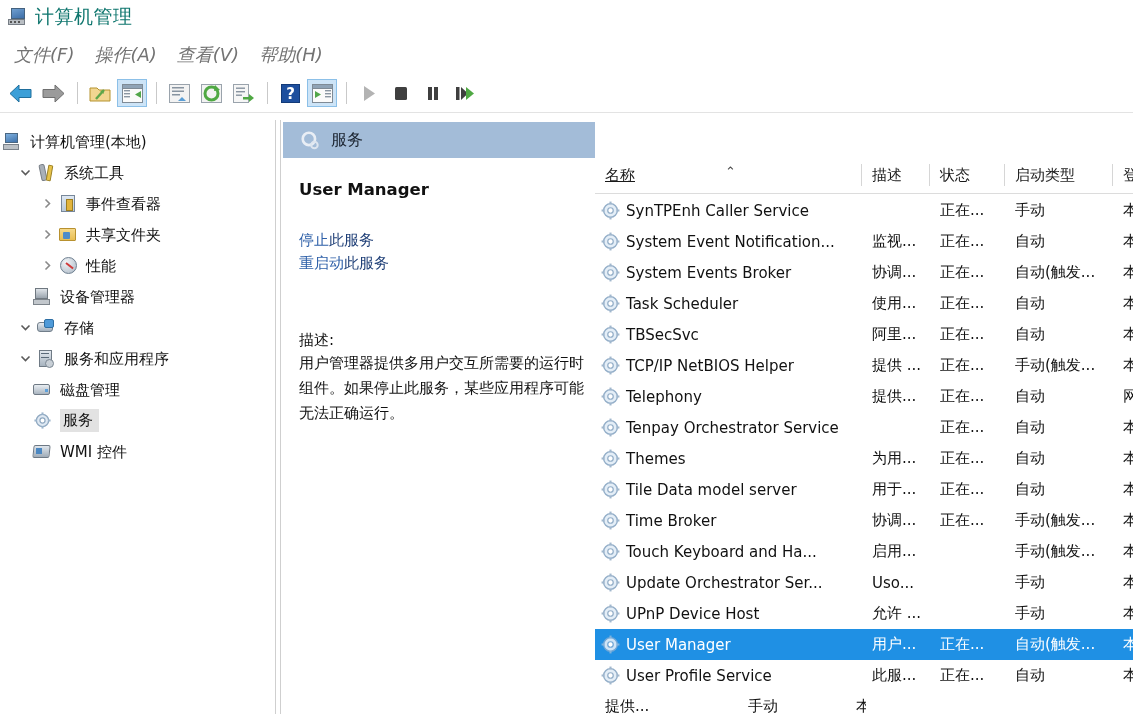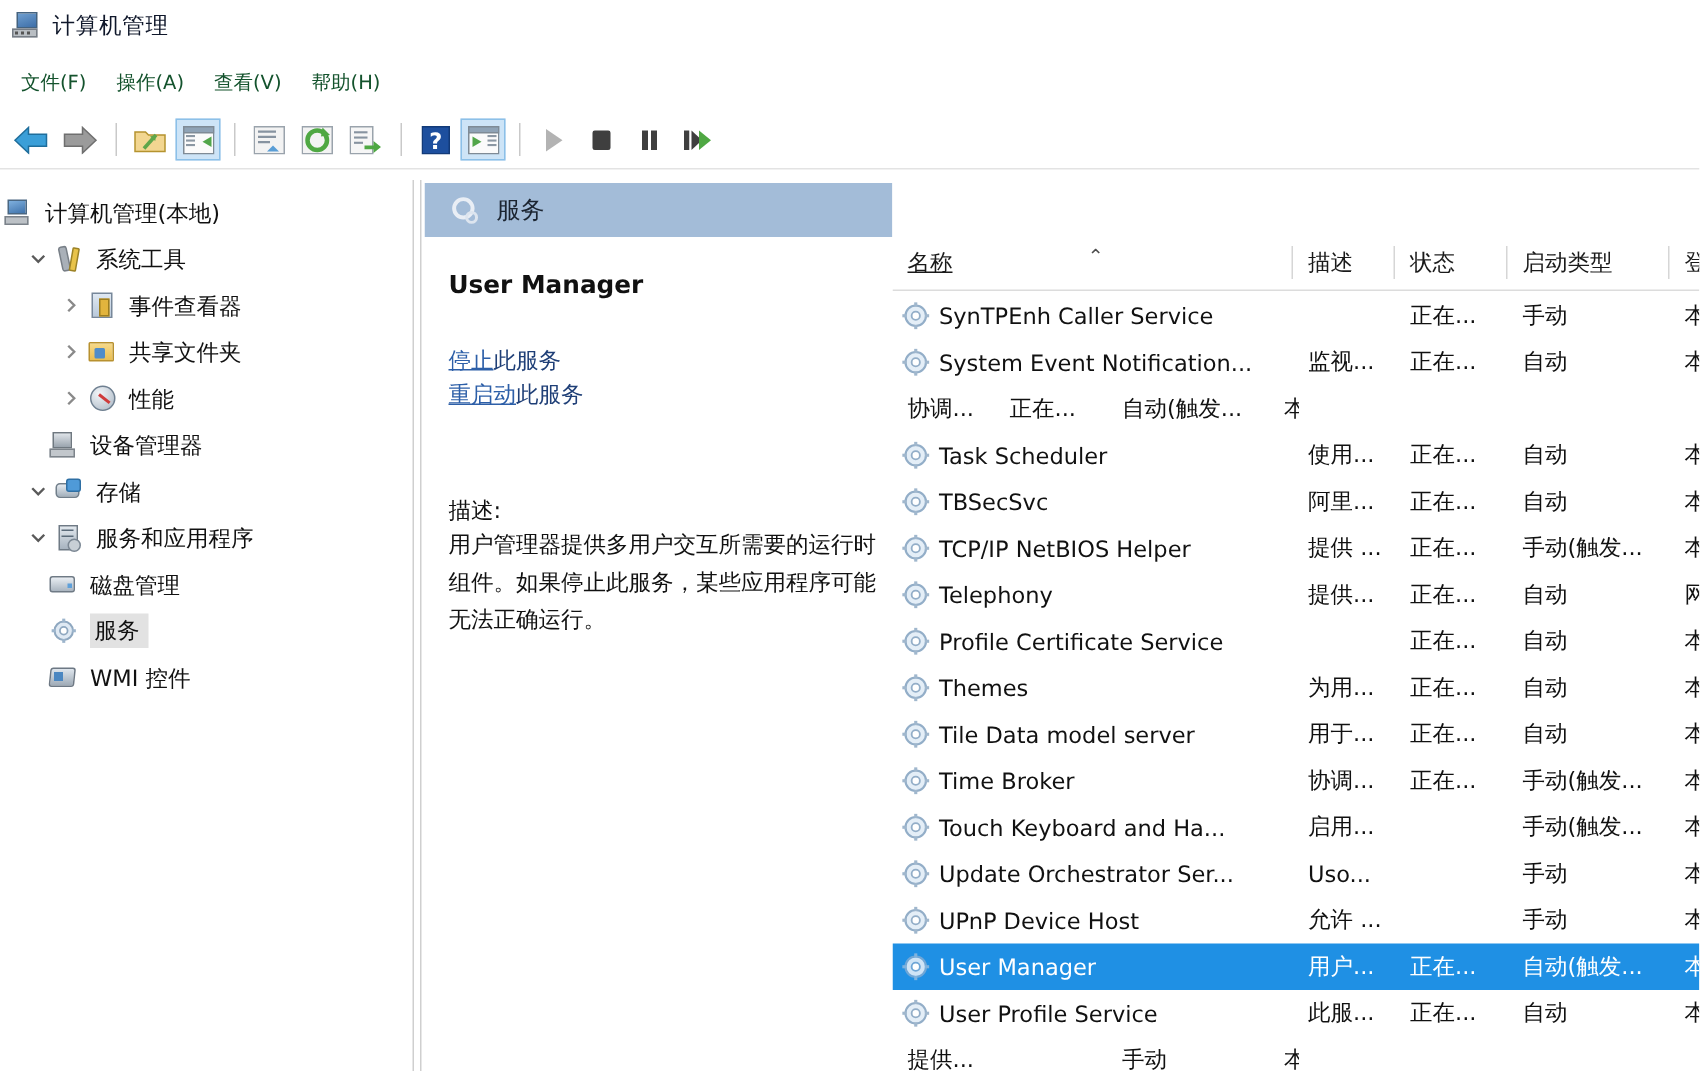--- a/index.html
+++ b/index.html
@@ -34,35 +34,36 @@
   .title-icon .base {
     position: absolute; left: 0px; top: 12px; width: 17px; height: 6px;
     background: #b9bec3; border: 1px solid #767d85;
   }
   .title-icon .dot {
     position: absolute; left: 2px; top: 14px; width: 2px; height: 2px; background:#555;
   }
   .title-icon .dot2 { left: 6px; }
   .title-icon .dot3 { left: 10px; }
   .title-text {
-    font-size: 15px; color: #0f172a; letter-spacing: .5px;
+    font-size: 19px; color: #0f766e; letter-spacing: .5px;
   }
 
   
   .menubar {
     position: absolute; left: 0; top: 40px; width: 1133px; height: 30px;
     display: flex; align-items: center;
     padding-left: 8px;
     background: #ffffff;
   }
   .menu-item {
-    font-size: 13px; color: #14532d;
+    font-size: 18px; color: #737373;
     padding: 2px 14px 2px 6px;
     cursor: default;
     white-space: nowrap;
+    font-style: italic;
   }
 
   
   .toolbar {
     position: absolute; left: 0; top: 74px; width: 1133px; height: 38px;
     background: #ffffff;
     display: flex; align-items: center;
     padding-left: 6px;
   }
   .toolbar-sep {
@@ -186,21 +187,21 @@
   .detail-body {
     position: absolute; left: 0; top: 38px; width: 312px; height: 576px;
     padding: 22px 14px 0 16px;
   }
   .svc-name {
     font-size: 16.5px; font-weight: bold; color: #111; margin-bottom: 32px;
   }
   .svc-link {
     font-size: 15px; color: #1f3f77; margin-bottom: 4px; cursor: pointer; white-space: nowrap;
   }
-  .svc-link .lk { color: #2d5fa8; text-decoration: underline; }
+  .svc-link .lk { color: #2d5fa8; }
   .desc-label { font-size: 15px; color: #111; margin-top: 58px; }
   .desc-text {
     font-size: 15px; color: #111; line-height: 25px; margin-top: 1px;
     width: 285px;
   }
 
   
   .list-pane {
     position: absolute; left: 595px; top: 0; width: 538px; height: 614px;
     background: #ffffff;
@@ -634,20 +635,34 @@
               <span>正在...</span>
             </div>
             <div class="cell start">
               <span>自动</span>
             </div>
             <div class="cell logon">
               <span>本</span>
             </div>
           </div>
           <div class="row">
+            <div class="cell name">
+              <span class="gear-ico">
+  <svg width="19" height="19" viewBox="0 0 20 20">
+    <circle cx="10" cy="10" r="7.2" fill="#e4eef7" stroke="#93aec8" stroke-width="1.5"></circle>
+    <circle cx="10" cy="10" r="2.9" fill="#ffffff" stroke="#93aec8" stroke-width="1.3"></circle>
+    <g fill="#a0b7cd">
+      <rect x="8.9" y="0.6" width="2.2" height="3"></rect>
+      <rect x="8.9" y="16.4" width="2.2" height="3"></rect>
+      <rect x="0.6" y="8.9" width="3" height="2.2"></rect>
+      <rect x="16.4" y="8.9" width="3" height="2.2"></rect>
+    </g>
+  </svg></span>
+              <span>System Events Broker</span>
+            </div>
             <div class="cell desc">
               <span>协调...</span>
             </div>
             <div class="cell state">
               <span>正在...</span>
             </div>
             <div class="cell start">
               <span>自动(触发...</span>
             </div>
             <div class="cell logon">
@@ -772,21 +787,21 @@
   <svg width="19" height="19" viewBox="0 0 20 20">
     <circle cx="10" cy="10" r="7.2" fill="#e4eef7" stroke="#93aec8" stroke-width="1.5"></circle>
     <circle cx="10" cy="10" r="2.9" fill="#ffffff" stroke="#93aec8" stroke-width="1.3"></circle>
     <g fill="#a0b7cd">
       <rect x="8.9" y="0.6" width="2.2" height="3"></rect>
       <rect x="8.9" y="16.4" width="2.2" height="3"></rect>
       <rect x="0.6" y="8.9" width="3" height="2.2"></rect>
       <rect x="16.4" y="8.9" width="3" height="2.2"></rect>
     </g>
   </svg></span>
-              <span>Profile Certificate Service</span>
+              <span>Tenpay Orchestrator Service</span>
             </div>
             <div class="cell desc">
               <span></span>
             </div>
             <div class="cell state">
               <span>正在...</span>
             </div>
             <div class="cell start">
               <span>自动</span>
             </div>

